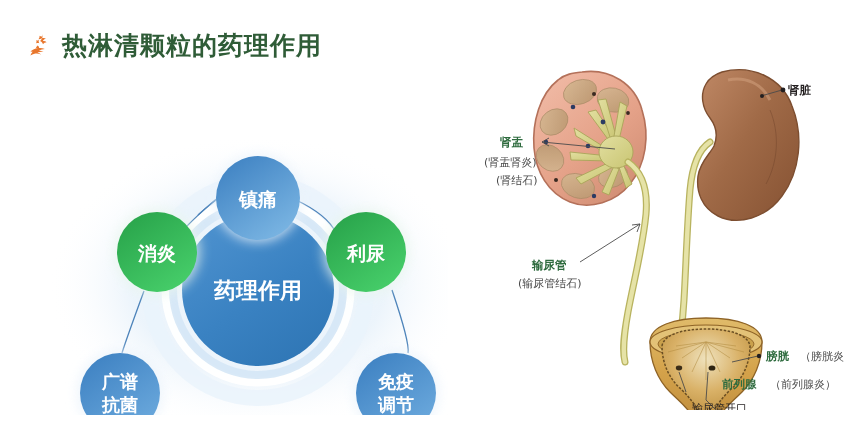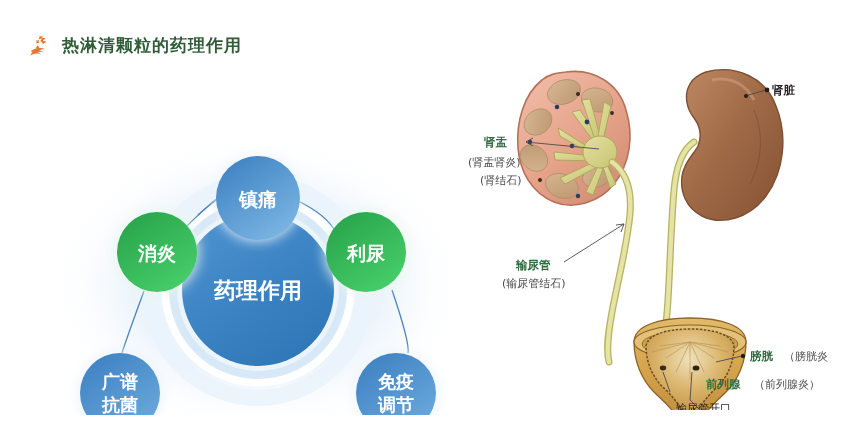--- a/index.html
+++ b/index.html
@@ -12,36 +12,36 @@
   }
   #page{position:absolute;left:0;top:0;width:849px;height:430px;}
 
   
   #title-row{
     position:absolute;left:28px;top:32px;
     display:flex;align-items:center;gap:8px;
   }
   #leaf-icon{width:26px;height:26px;display:block;flex:0 0 auto;}
   #title-text{
-    font-size:17px;font-weight:bold;letter-spacing:1px;
+    font-size:25px;font-weight:bold;letter-spacing:1px;
     color:#2f5c37;line-height:1;white-space:nowrap;
     font-family:"DejaVu Sans","Liberation Sans",sans-serif;
   }
 
   
   #diagram{position:absolute;left:18px;top:75px;width:430px;height:340px;}
   #diagram svg{display:block;}
   .node-label{
     fill:#ffffff;font-weight:bold;
     font-family:"DejaVu Sans","Liberation Sans",sans-serif;
     text-anchor:middle;dominant-baseline:middle;
   }
 
   
-  #anatomy{position:absolute;left:454px;top:50px;width:375px;height:360px;}
+  #anatomy{position:absolute;left:470px;top:50px;width:375px;height:360px;}
   #anatomy svg{display:block;}
   .ana-main{
     font-size:11.5px;font-weight:bold;fill:#2e6b3e;
     font-family:"DejaVu Sans","Liberation Sans",sans-serif;
   }
   .ana-main-dark{
     font-size:11.5px;font-weight:bold;fill:#231f20;
     font-family:"DejaVu Sans","Liberation Sans",sans-serif;
   }
   .ana-sub{

